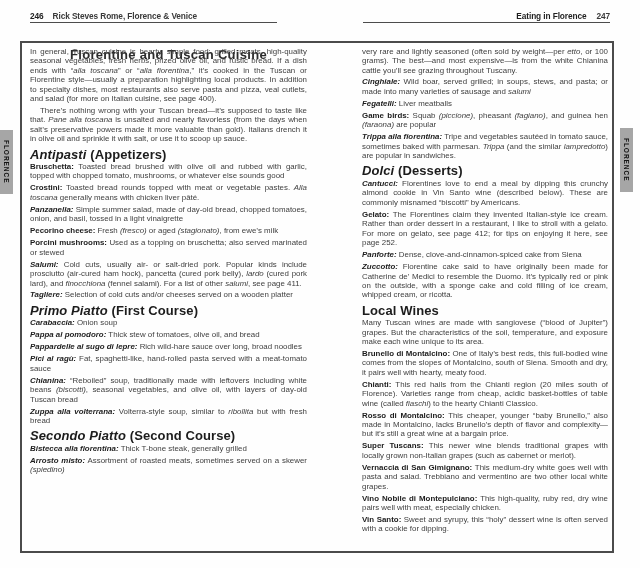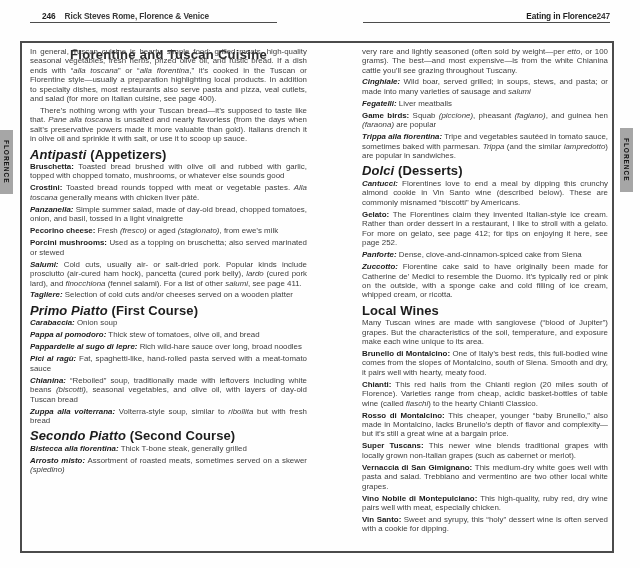--- a/index.html
+++ b/index.html
@@ -5,26 +5,26 @@
   html,body{margin:0;padding:0;}
   body{
     width:640px;height:568px;position:relative;overflow:hidden;
     background:#ffffff;
     font-family:"Liberation Sans", sans-serif;
     -webkit-font-smoothing:antialiased;
   }
   .sheet{position:absolute;left:0;top:0;width:640px;height:568px;background:#fefefe;}
 
   
-  .header-left{position:absolute;left:30px;top:11px;font-size:8.3px;color:#2e2e2e;white-space:nowrap;letter-spacing:-0.1px;margin-left:12px;}
+  .header-left{position:absolute;left:30px;top:11px;font-size:8.3px;color:#2e2e2e;white-space:nowrap;letter-spacing:-0.1px;}
   .header-left .pn{font-weight:bold;color:#222;}
   .header-left .bt{margin-left:9px;font-weight:bold;color:#3a3a3a;}
   .header-right{position:absolute;left:363px;top:11px;width:247px;font-size:8.3px;text-align:right;white-space:nowrap;letter-spacing:-0.1px;}
   .header-right .st{font-weight:bold;color:#1f1f1f;margin-left:25px;}
-  .header-right .pn{font-weight:bold;color:#3a3a3a;}
+  .header-right .pn{margin-left:10px;font-weight:bold;color:#3a3a3a;}
   .rule{position:absolute;top:22px;height:1px;background:#4c4c4c;}
   .rule-left{left:30px;width:247px;}
   .rule-right{left:363px;width:247px;}
 
   
   .box{
     position:absolute;left:20px;top:41px;width:594px;height:512px;
     border:2px solid #4b4b4b;box-sizing:border-box;background:#fefefe;
   }
   .box-title{

